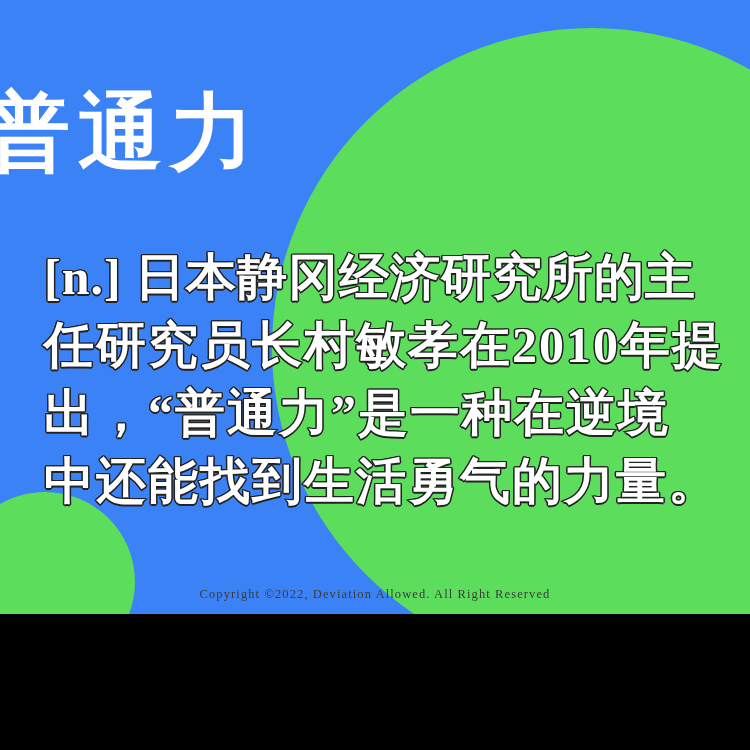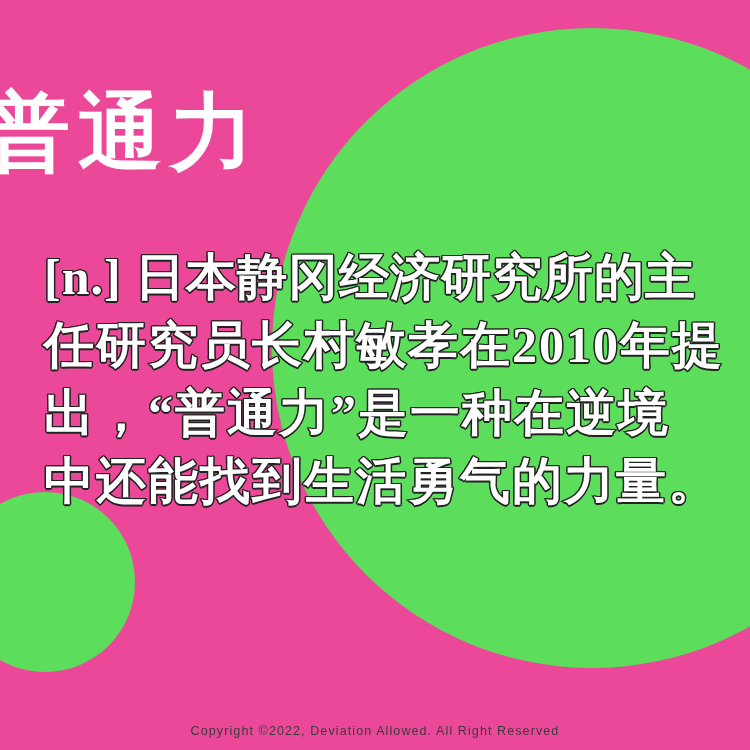--- a/index.html
+++ b/index.html
@@ -3,22 +3,22 @@
 <meta charset="utf-8">
 <style>
   html, body {
     margin: 0;
     padding: 0;
     background: #000000;
   }
   #poster {
     position: relative;
     width: 750px;
-    height: 750px;
-    background: #ec4899;
+    height: 614px;
+    background: #3b82f6;
     overflow: hidden;
     font-family: "Liberation Serif", "DejaVu Serif", serif;
   }
 
   
   .blob {
     position: absolute;
     border-radius: 50%;
     background: #5cdd5c;
   }
@@ -82,21 +82,21 @@
   
   #footer {
     position: absolute;
     left: 0;
     right: 0;
     bottom: 12px;
     text-align: center;
     color: #3b3b3b;
     font-size: 12.5px;
     letter-spacing: 1.1px;
-    font-family: Liberation Sans, sans-serif;
+    font-family: Liberation Serif, serif;
     z-index: 7;
   }
 </style>
 </head>
 <body>
 
 <div id="poster">
 
   <div class="blob" id="blob-large"></div>
 

